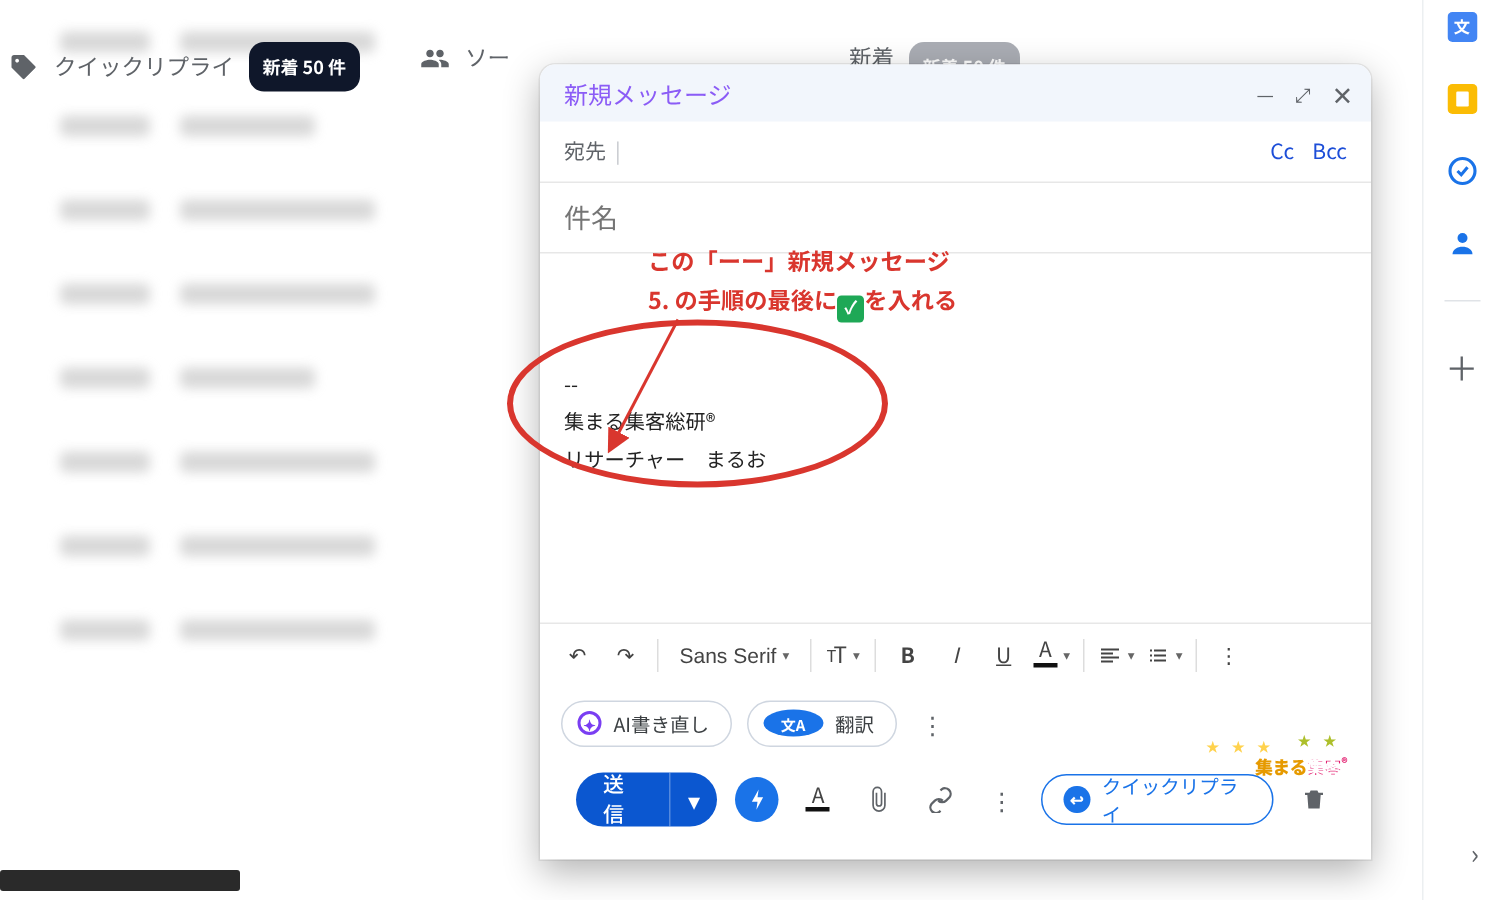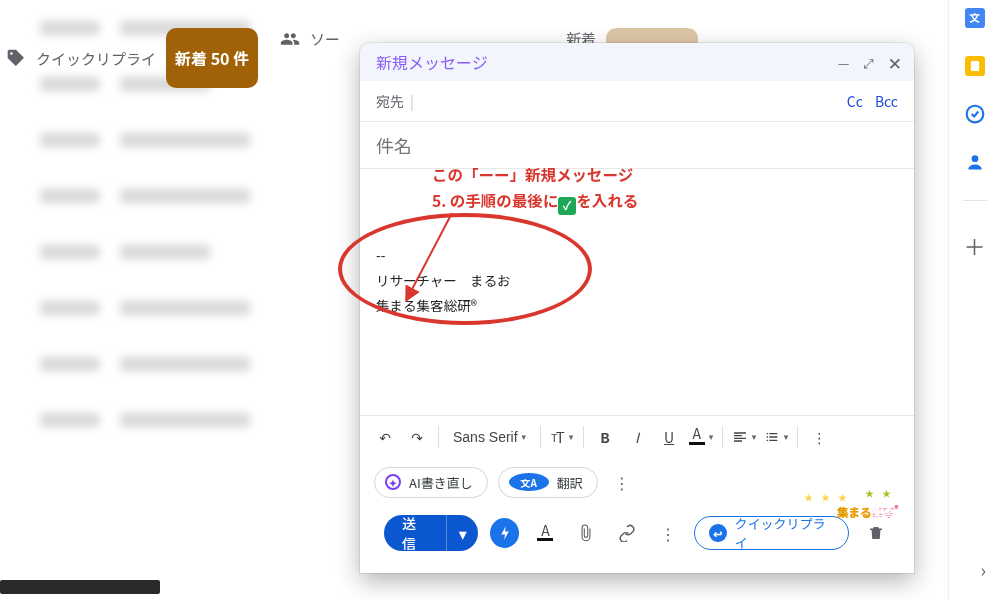--- a/index.html
+++ b/index.html
@@ -5,21 +5,21 @@
   *{box-sizing:border-box;margin:0;padding:0;font-family:"Hiragino Sans","Noto Sans JP",Arial,sans-serif}
   body{width:1000px;height:600px;background:#fff;overflow:hidden;position:relative;color:#202124}
   .bg-list{position:absolute;left:0;top:0;width:360px;height:100%;filter:blur(4px);opacity:.55}
   .bg-row{height:56px;display:flex;align-items:center;padding-left:40px;gap:20px}
   .bg-blob{height:14px;background:#b9b9b9;border-radius:4px}
   .bg-blob.w1{width:60px}.bg-blob.w2{width:130px}.bg-blob.w3{width:90px}
 
   .cat-row{position:absolute;left:6px;top:28px;display:flex;align-items:center;gap:32px}
   .cat{display:flex;align-items:center;gap:10px;color:#5f6368;font-size:15px}
   .cat svg{width:20px;height:20px;fill:#5f6368}
-  .badge{background:#a16207;color:#fff;font-size:16px;font-weight:700;padding:18px 9px;border-radius:10px}
+  .badge{background:#0f172a;color:#fff;font-size:12px;font-weight:700;padding:8px 9px;border-radius:10px}
   .badge.dull{opacity:.35}
   .cat2-wrap{position:absolute;left:280px;top:28px;display:flex;align-items:center;gap:10px;color:#5f6368;font-size:15px}
   .cat2-wrap svg{width:20px;height:20px;fill:#5f6368}
   .cat3-wrap{position:absolute;left:566px;top:28px;display:flex;align-items:flex-start;gap:10px;color:#5f6368;font-size:15px}
 
   .compose{position:absolute;left:360px;top:43px;width:554px;height:530px;background:#fff;border-radius:10px 10px 0 0;box-shadow:0 8px 24px rgba(0,0,0,.3),0 0 0 1px rgba(0,0,0,.07)}
   .chead{display:flex;align-items:center;justify-content:space-between;height:38px;padding:0 12px 0 16px;background:#f2f6fc;border-radius:10px 10px 0 0}
   .chead-title{color:#8b5cf6;font-size:16px}
   .chead-icons{display:flex;align-items:center;gap:14px;color:#5f6368}
   .chead-icons span{font-size:13px;cursor:pointer}
@@ -164,22 +164,22 @@
     <svg class="arrow" width="60" height="120">
       <defs>
           <marker id="ah" markerWidth="8" markerHeight="8" refX="5" refY="4" orient="auto">
             <path d="M0,0 L8,4 L0,8 z" fill="#d9362e"></path>
           </marker>
         </defs>
       <path d="M52 4 L 8 88" stroke="#d9362e" stroke-width="2" fill="none" marker-end="url(#ah)"></path>
     </svg>
     <div class="sig">
       <div>--</div>
+      <div>集まる集客総研®</div>
       <div>リサーチャー　まるお</div>
-      <div>集まる集客総研®</div>
     </div>
     <div class="ellipse"></div>
   </div>
 
   <div class="format">
     <div class="fbtn">↶</div>
     <div class="fbtn">↷</div>
     <div class="vsep"></div>
     <div class="fbtn font drop">Sans Serif</div>
     <div class="vsep"></div>

